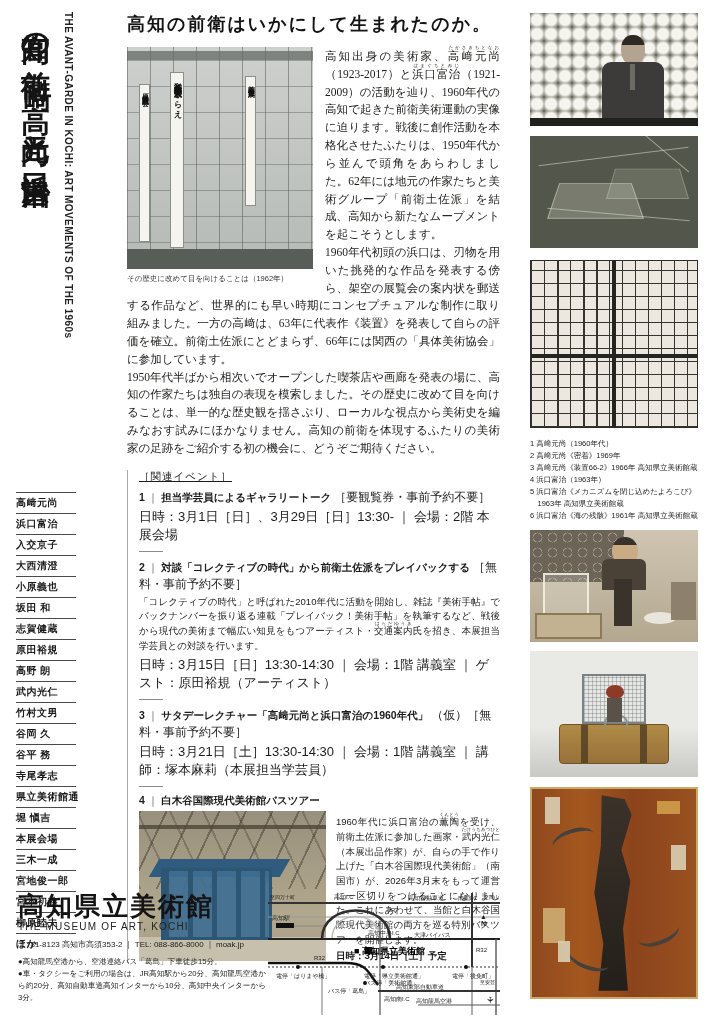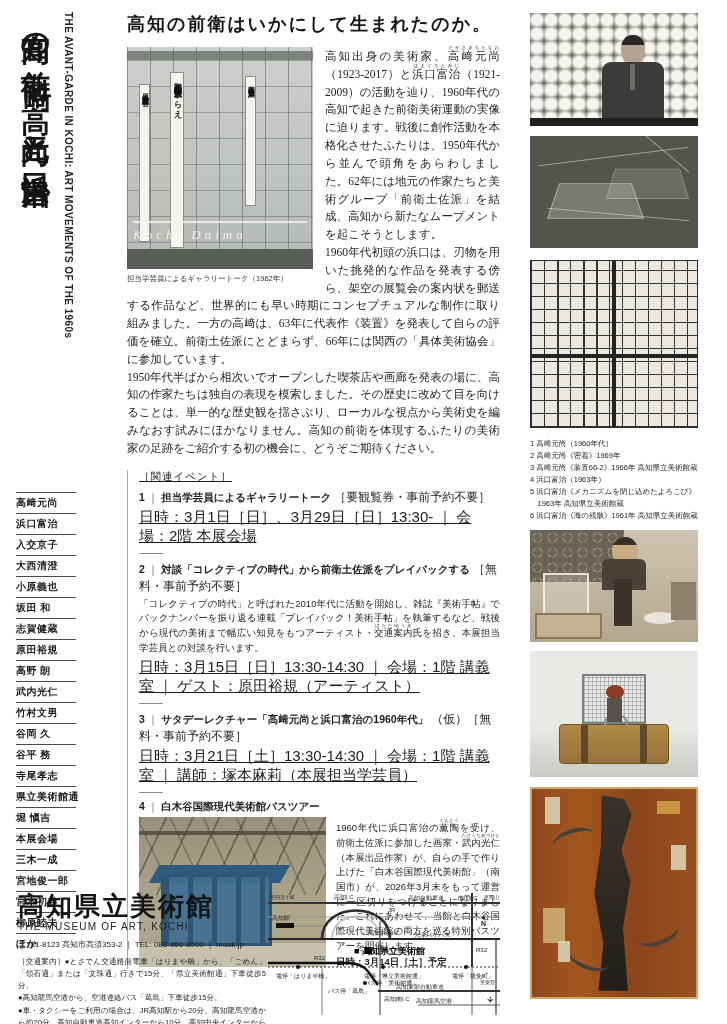--- a/index.html
+++ b/index.html
@@ -39,21 +39,21 @@
          border-top:2px solid rgba(240,240,236,.85);padding-top:2px;white-space:nowrap;overflow:hidden;}
   .bldg-base{position:absolute;bottom:0;left:0;right:0;height:20px;background:#585d58;}
   .lead-photo figcaption{font-size:7.5px;color:#333;margin-top:4px;
          font-family:"Liberation Sans","DejaVu Sans",sans-serif;}
   
   .events{clear:both;margin-top:12px;border-left:1px solid #a8a8a8;padding-left:11px;color:#1c1c1c;}
   .ev-head{font-size:10.5px;letter-spacing:1px;margin-bottom:5px;text-decoration:underline;}
   .ev-title{font-size:10.5px;font-weight:700;margin:0 0 2px 0;}
   .ev-bar{font-weight:400;color:#555;padding:0 3px;}
   .ev-note{font-size:12px;font-weight:400;margin-left:3px;color:#222;}
-  .ev-detail{font-size:15px;margin:1px 0 2px 0;color:#1c1c1c;text-decoration:underline;}
+  .ev-detail{font-size:13px;margin:1px 0 2px 0;color:#1c1c1c;}
   .ev-body{font-size:9.5px;line-height:1.55;text-align:justify;margin:1px 0 2px 0;}
   .ev-div{width:24px;border-top:1px solid #8a8a8a;margin:7px 0;}
   .ev4-flex{display:flex;gap:10px;margin-top:3px;}
   .ev-photo{width:187px;margin:0;flex:0 0 auto;}
   .warehouse{position:relative;width:187px;height:150px;background:linear-gradient(#98907c,#b2a88e 70%,#a59c84);overflow:hidden;}
   .wh-truss{position:absolute;left:0;right:0;top:0;height:52%;
      background:repeating-linear-gradient(115deg,rgba(56,50,40,.45) 0 2px,transparent 2px 24px),
                 repeating-linear-gradient(65deg,rgba(56,50,40,.3) 0 2px,transparent 2px 30px);}
   .wh-beam{position:absolute;left:0;right:0;top:14px;height:4px;background:#4c463a;opacity:.8;}
   .wh-floor{position:absolute;left:0;right:0;bottom:0;height:16%;background:#c7c0ac;}
@@ -182,24 +182,23 @@
     <h1>高知の前衛はいかにして生まれたのか。</h1>
 
     <div class="bodytext">
       <figure class="lead-photo">
         <div class="building">
           <div class="grid"></div>
           <div class="roofline"></div>
           <div class="banner b1">原爆資料展示会</div>
           <div class="banner b2">和洋家具敷物大蔵ざらえ</div>
           <div class="banner b3">前衛土佐派展</div>
-          <div class="dsign">Kochi Daima</div>
           <div class="bldg-base"></div>
         </div>
-        <figcaption>担当学芸員によるギャラリートーク（1962年）</figcaption>
+        <figcaption>その歴史に改めて目を向けることは（1962年）</figcaption>
       </figure>
 
       <p><span>高知出身の美術家、</span><ruby><span>高﨑元尚</span><rt>たかさきもとなお</rt></ruby><span>（1923-2017）と</span><ruby><span>浜口富治</span><rt>はまぐちとみじ</rt></ruby><span>（1921-2009）の活動を辿り、1960年代の高知で起きた前衛美術運動の実像に迫ります。戦後に創作活動を本格化させたふたりは、1950年代から並んで頭角をあらわしました。62年には地元の作家たちと美術グループ「前衛土佐派」を結成、高知から新たなムーブメントを起こそうとします。</span></p>
       <p>1960年代初頭の浜口は、刃物を用いた挑発的な作品を発表する傍ら、架空の展覧会の案内状を郵送する作品など、世界的にも早い時期にコンセプチュアルな制作に取り組みました。一方の高﨑は、63年に代表作《装置》を発表して自らの評価を確立。前衛土佐派にとどまらず、66年には関西の「具体美術協会」に参加しています。</p>
       <p>1950年代半ばから相次いでオープンした喫茶店や画廊を発表の場に、高知の作家たちは独自の表現を模索しました。その歴史に改めて目を向けることは、単一的な歴史観を揺さぶり、ローカルな視点から美術史を編みなおす試みにほかなりません。高知の前衛を体現するふたりの美術家の足跡をご紹介する初の機会に、どうぞご期待ください。</p>
     </div>
 
     <div class="events">
       <div class="ev-head">［関連イベント］</div>
 
@@ -320,21 +319,20 @@
       <div class="scrap e"></div>
 
     </figure>
   </div>
 
   <div class="footer">
     <div class="m-ja">高知県立美術館</div>
     <div class="m-en">THE MUSEUM OF ART, KOCHI</div>
     <div class="m-addr">〒781-8123 高知市高須353-2 ｜ TEL: 088-866-8000 ｜ moak.jp</div>
     <div class="m-access">
-      <div>［交通案内］●とさでん交通路面電車「はりまや橋」から、「ごめん」「領石通」または「文珠通」行きで15分、「県立美術館通」下車徒歩5分。</div>
       <div>●高知龍馬空港から、空港連絡バス「葛島」下車徒歩15分。</div>
       <div>●車・タクシーをご利用の場合は、JR高知駅から20分、高知龍馬空港から約20分、高知自動車道高知インターから10分、高知中央インターから3分。</div>
     </div>
   </div>
 
   <div class="map">
     <svg viewBox="0 0 232 122" width="232" height="122">
       <line x1="0" y1="10" x2="232" y2="10" stroke="#333" stroke-width="2"></line>
       <line x1="0" y1="24" x2="232" y2="24" stroke="#999" stroke-width="1.2"></line>
       <path d="M54,46 C54,8 122,8 122,46" fill="none" stroke="#2e2e2e" stroke-width="2.6"></path>

